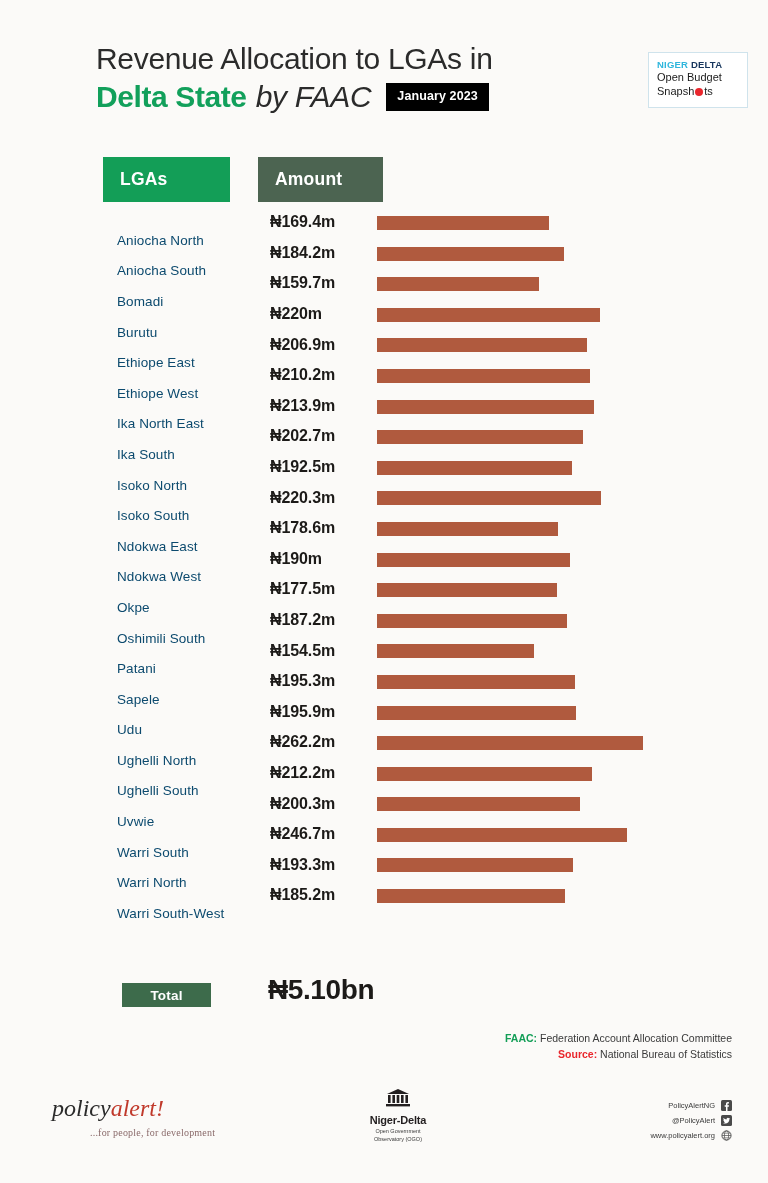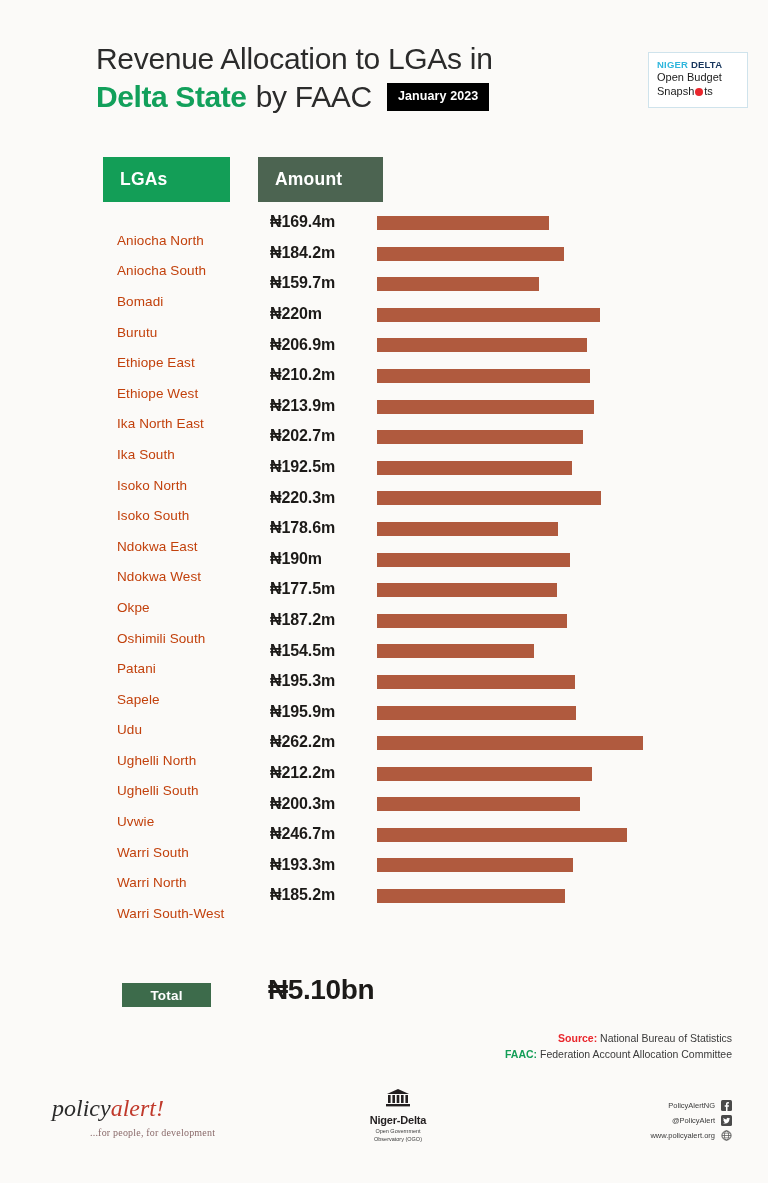--- a/index.html
+++ b/index.html
@@ -38,20 +38,21 @@
     font-size: 30px;
     font-weight: bold;
     color: #12A05B;
     letter-spacing: -0.4px;
   }
   .title-rest {
     font-size: 30px;
     font-weight: 400;
     color: #2B2B2B;
     letter-spacing: -0.3px;
+    font-style: italic;
   }
   .date-badge {
     background: #000000;
     color: #FFFFFF;
     font-size: 12.5px;
     font-weight: bold;
     padding: 6px 11px 7px 11px;
     margin-left: 6px;
     letter-spacing: 0.1px;
     white-space: nowrap;
@@ -118,21 +119,21 @@
     height: 30.6px;
     display: flex;
     align-items: center;
   }
   .cell-lga {
     position: absolute;
     left: 117px;
     width: 155px;
     font-size: 13.5px;
     font-weight: 400;
-    color: #c2410c;
+    color: #0c4a6e;
     letter-spacing: 0.1px;
     white-space: nowrap;
     margin-top: 36px;
   }
   .cell-amount {
     position: absolute;
     left: 270px;
     width: 105px;
     font-size: 16px;
     font-weight: bold;
@@ -435,24 +436,24 @@
           <span class="bar" style="width: 187.9px; background: rgb(176, 90, 62);"></span>
         </div>
       </div>
     </div>
 
   <div class="total-badge">Total</div>
   <div class="total-value">₦5.10bn</div>
 
   <div class="notes">
     <div>
+      <span class="k-faac">FAAC:</span><span> Federation Account Allocation Committee</span>
+    </div>
+    <div>
       <span class="k-source">Source:</span><span> National Bureau of Statistics</span>
-    </div>
-    <div>
-      <span class="k-faac">FAAC:</span><span> Federation Account Allocation Committee</span>
     </div>
   </div>
 
   <div class="footer-policyalert">
     <div class="pa-wordmark">
       <span class="pa-policy">policy</span><span class="pa-alert">alert!</span>
     </div>
     <div class="pa-tagline">...for people, for development</div>
   </div>
 

